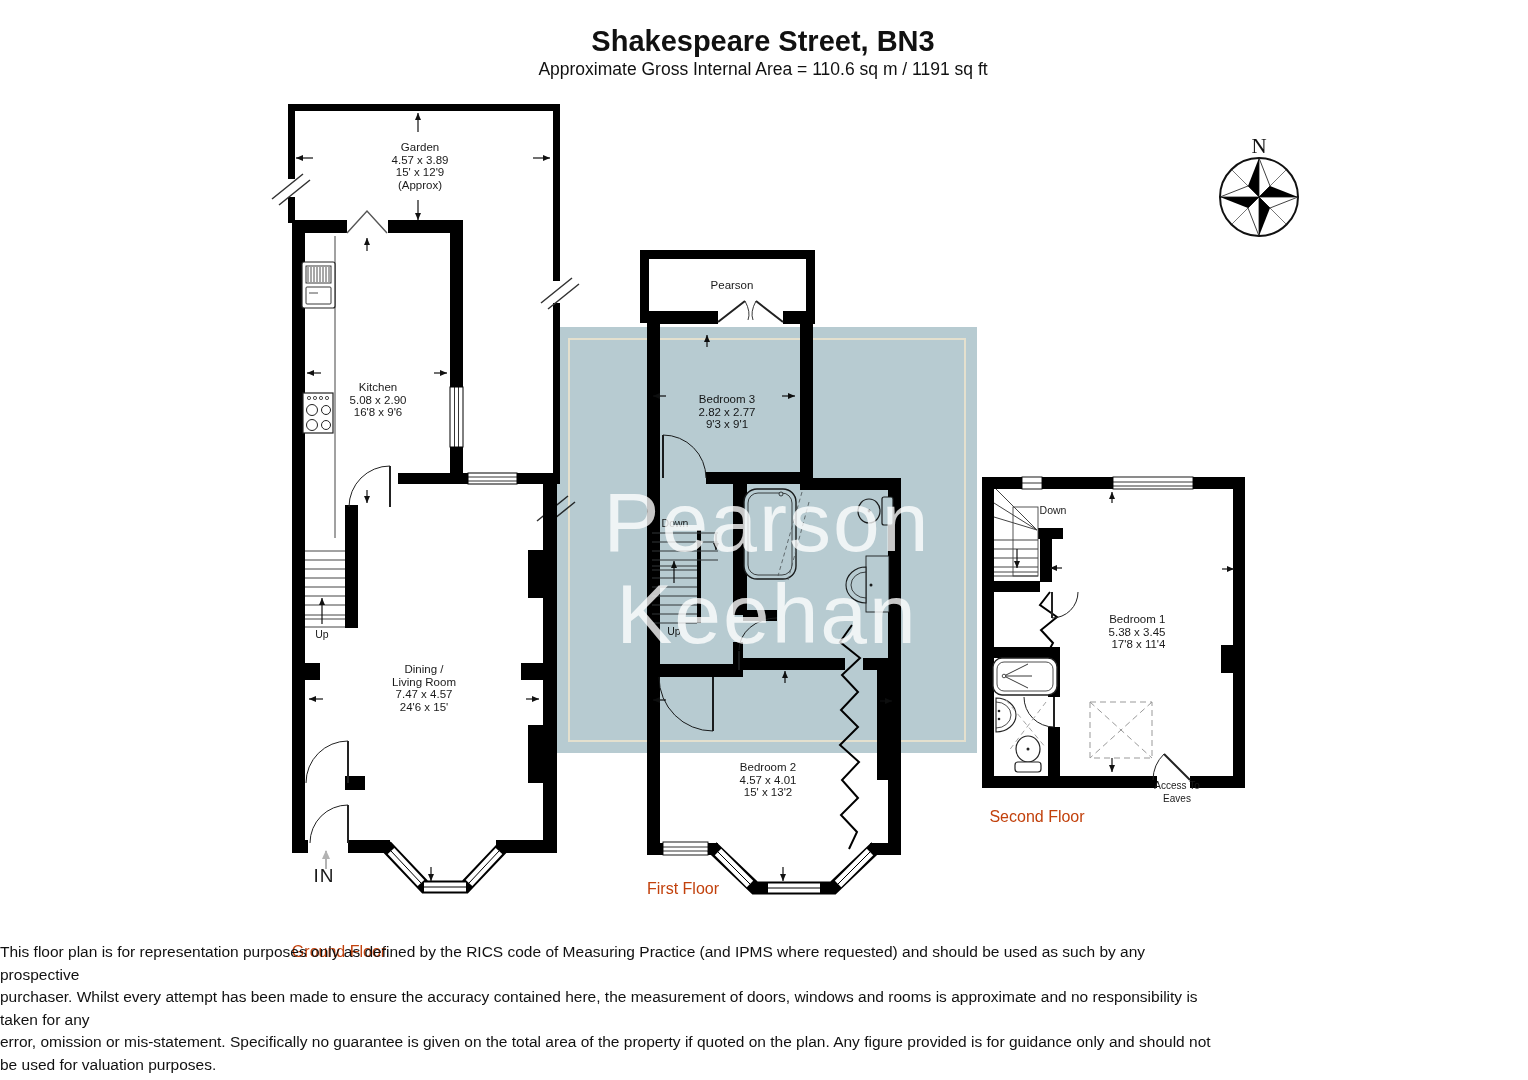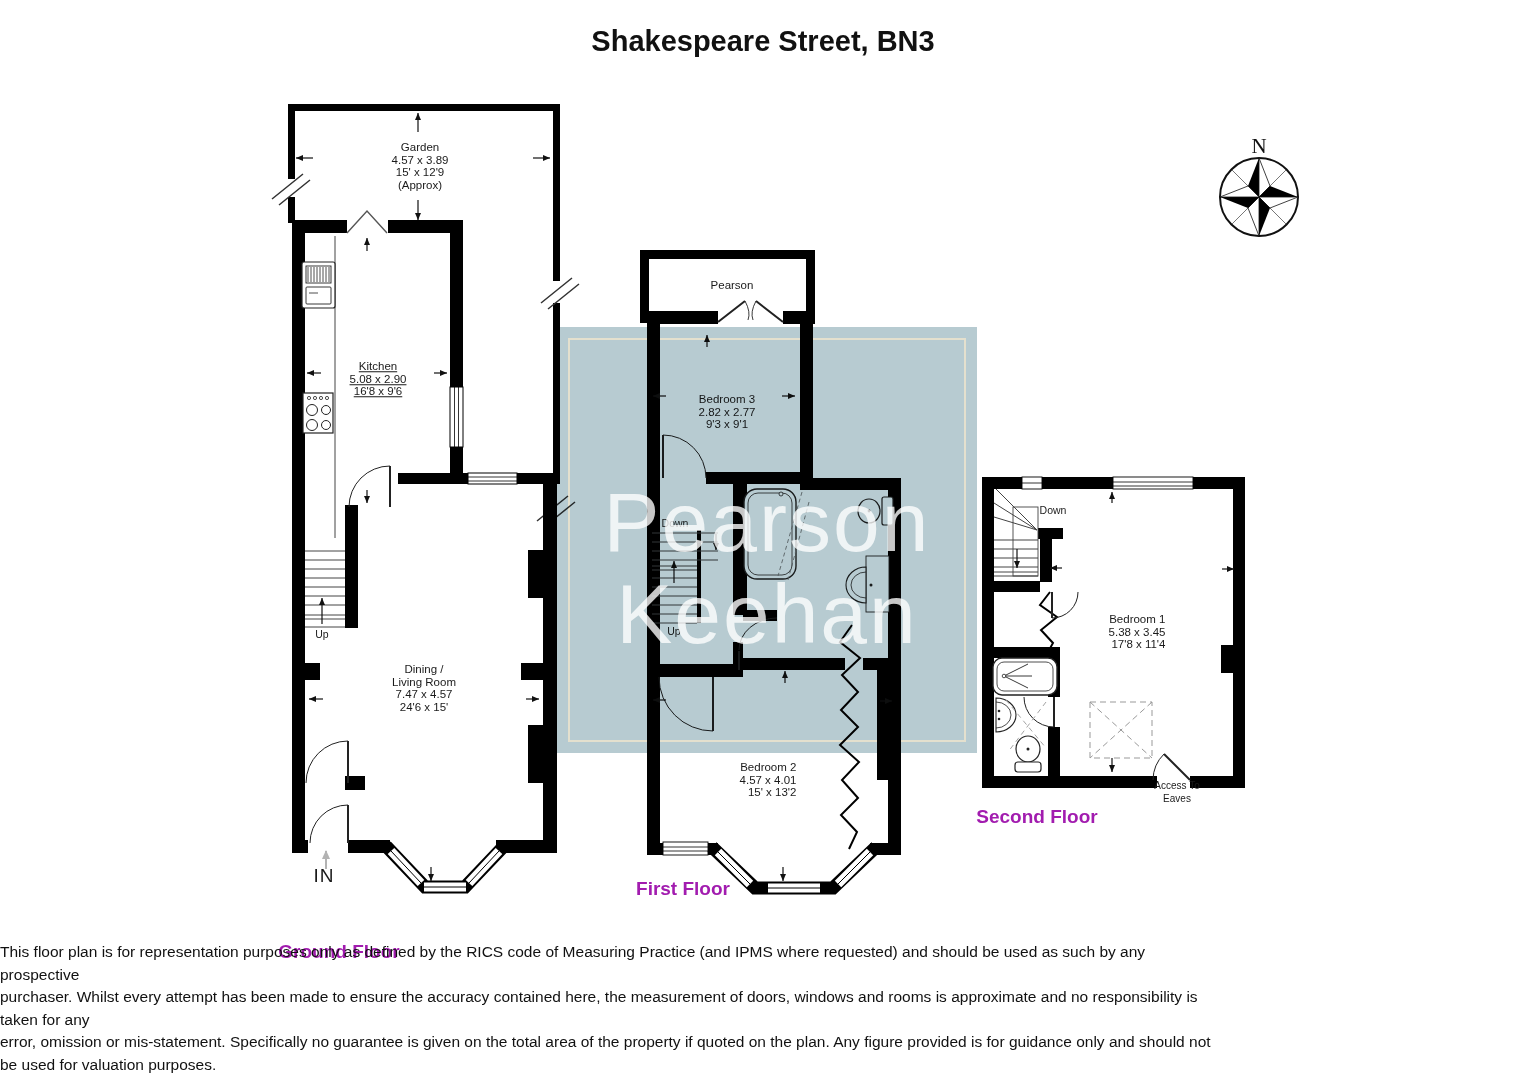--- a/index.html
+++ b/index.html
@@ -3,22 +3,22 @@
 <meta charset="utf-8">
 <style>
   html,body{margin:0;padding:0;background:#fff;}
   #page{position:relative;width:1528px;height:1080px;background:#fff;overflow:hidden;
         font-family:"Liberation Sans", sans-serif;color:#111;}
   #plan-svg{position:absolute;left:0;top:0;z-index:1;}
   .lbl{position:absolute;transform:translate(-50%,-50%);text-align:center;
        font-size:11.5px;line-height:12.5px;color:#1a1a1a;white-space:pre-line;z-index:2;}
   .lbl.small{font-size:10.5px;}
   .lbl.in{font-size:19px;letter-spacing:1px;}
-  .floor-lbl{position:absolute;transform:translate(-50%,-50%);font-size:19px;font-weight:bold;
-       color:#a21caf;white-space:nowrap;z-index:2;}
+  .floor-lbl{position:absolute;transform:translate(-50%,-50%);font-size:16px;font-weight:normal;
+       color:#c2410c;white-space:nowrap;z-index:2;}
   .title{position:absolute;left:763px;top:41px;transform:translate(-50%,-50%);
        font-size:29px;font-weight:bold;white-space:nowrap;z-index:2;}
   .subtitle{position:absolute;left:763px;top:69px;transform:translate(-50%,-50%);
        font-size:17.5px;white-space:nowrap;z-index:2;}
   .north-lbl{position:absolute;left:1259px;top:146px;transform:translate(-50%,-50%);
        font-size:21px;z-index:2;font-family:"Liberation Serif",serif;}
   .disclaimer{position:absolute;left:0;top:941px;width:1220px;text-align:left;
        font-size:15.5px;line-height:22.5px;white-space:pre-line;z-index:2;}
   .wm-panel{position:absolute;left:557px;top:327px;width:420px;height:426px;
        mix-blend-mode:multiply;z-index:3;}
@@ -341,38 +341,39 @@
     <polygon points="1298,197 1259,197 1270,186" fill="#000"></polygon>
     <polygon points="1298,197 1259,197 1270,208" fill="#fff" stroke="#111" stroke-width="0.8"></polygon>
     <polygon points="1259,236 1259,197 1270,208" fill="#000"></polygon>
     <polygon points="1259,236 1259,197 1248,208" fill="#fff" stroke="#111" stroke-width="0.8"></polygon>
     <polygon points="1220,197 1259,197 1248,208" fill="#000"></polygon>
     <polygon points="1220,197 1259,197 1248,186" fill="#fff" stroke="#111" stroke-width="0.8"></polygon>
   </g>
 </svg>
 
   <div class="title">Shakespeare Street, BN3</div>
+  <div class="subtitle">Approximate Gross Internal Area = 110.6 sq m / 1191 sq ft</div>
   <div class="north-lbl">N</div>
 
   <div class="lbl" style="left:420px;top:166px;">Garden
 4.57 x 3.89
 15' x 12'9
 (Approx)</div>
-  <div class="lbl" style="left:378px;top:379px;text-decoration:underline;">Kitchen
+  <div class="lbl" style="left:378px;top:400px;">Kitchen
 5.08 x 2.90
 16'8 x 9'6</div>
   <div class="lbl" style="left:424px;top:688px;">Dining /
 Living Room
 7.47 x 4.57
 24'6 x 15'</div>
   <div class="lbl" style="left:732px;top:285px;">Pearson</div>
   <div class="lbl" style="left:727px;top:412px;">Bedroom 3
 2.82 x 2.77
 9'3 x 9'1</div>
-  <div class="lbl" style="left:768px;top:780px;text-align:right;">Bedroom 2
+  <div class="lbl" style="left:768px;top:780px;">Bedroom 2
 4.57 x 4.01
 15' x 13'2</div>
   <div class="lbl" style="left:1137px;top:632px;text-align:right;">Bedroom 1
 5.38 x 3.45
 17'8 x 11'4</div>
 
   <div class="lbl small" style="left:675px;top:523px;">Down</div>
   <div class="lbl small" style="left:674px;top:631px;">Up</div>
   <div class="lbl small" style="left:322px;top:634px;">Up</div>
   <div class="lbl small" style="left:1053px;top:510px;">Down</div>

